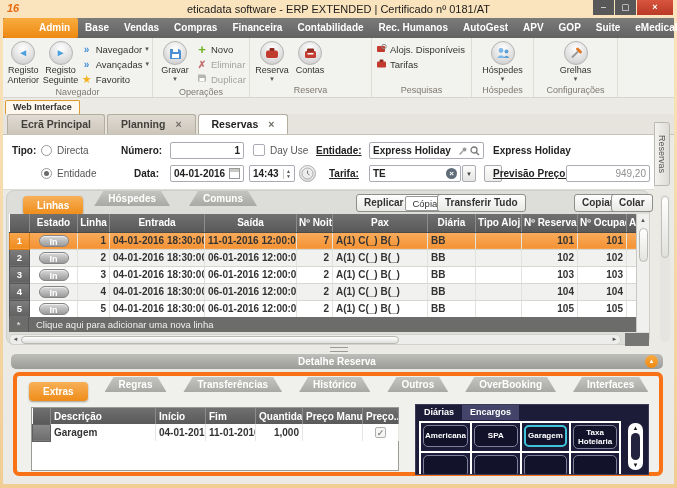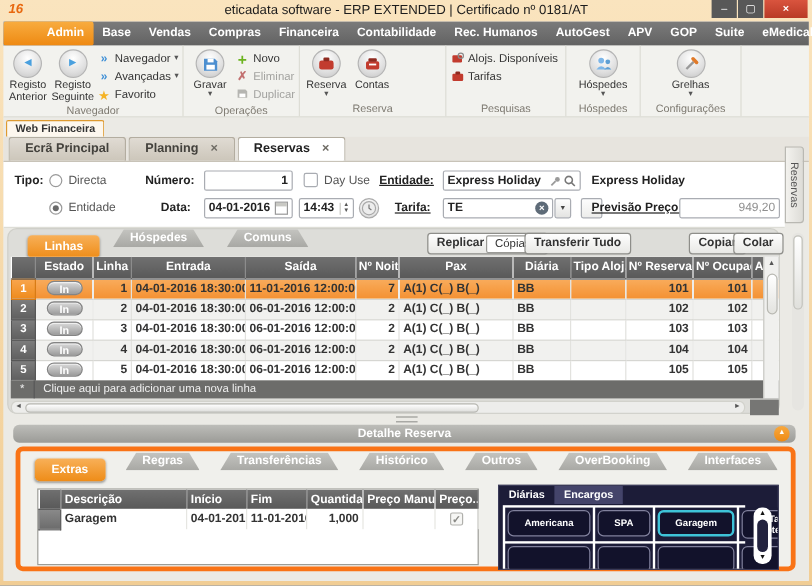--- a/index.html
+++ b/index.html
@@ -108,21 +108,21 @@
   table.dgrid thead th{height:16px;background:linear-gradient(#707070,#595959);color:#fff;font-weight:bold;border-right:1px solid #8C8C8C;padding:0 3px;text-align:left;white-space:nowrap;overflow:hidden;}
   table.dgrid tbody th{background:linear-gradient(#8A8A8A,#6C6C6C);border:1px solid #606060;}
   table.dgrid td{height:17px;border-right:1px solid #E6E6E2;color:#333;font-weight:bold;padding:0 3px;white-space:nowrap;overflow:hidden;}
   .cb{display:inline-block;width:11px;height:11px;border:1px solid #B0B0AC;background:#F6F6F4;color:#8a8a86;font-size:9px;line-height:10px;text-align:center;border-radius:2px;}
   .darkpanel{position:absolute;left:398px;top:28px;width:234px;height:71px;background:#1C1C38;border:1px solid #3A3A58;overflow:hidden;}
   .dptabrow{height:15px;display:flex;}
   .dptab{color:#fff;font-size:9px;font-weight:bold;padding:0 8px;line-height:15px;}
   .dptab.active{background:#44446A;}
   .tilegrid{position:absolute;left:3px;top:16px;width:202px;display:grid;grid-template-columns:repeat(4,1fr);gap:2px;background:#fff;padding:2px;}
   .tcell{background:#1C1C38;padding:2px;}
-  .tile{border:1px solid #80809C;border-radius:5px;background:#12122B;color:#fff;font-size:8px;font-weight:bold;text-align:center;padding:2px 13px;min-height:22px;display:flex;align-items:center;justify-content:center;line-height:1.15;}
+  .tile{border:1px solid #80809C;border-radius:5px;background:#12122B;color:#fff;font-size:8px;font-weight:bold;text-align:center;padding:2px 1px;min-height:22px;display:flex;align-items:center;justify-content:center;line-height:1.15;}
   .tile.sel{border:2px solid #3EC3D8;}
   .dscroll{position:absolute;right:5px;top:18px;width:15px;height:47px;background:#fff;border-radius:7px;display:flex;flex-direction:column;align-items:center;padding:1px 0;}
   .dsarrow{font-size:6px;color:#111;line-height:8px;}
   .dsthumb{width:9px;flex:1;margin:1px 0;background:#23233F;border-radius:5px;}
 </style>
 </head>
 <body>
 
 <div class="window">
 
@@ -311,21 +311,21 @@
           </div>
         </div>
         <div class="rg-label">Configurações</div>
       </div>
 
       <div style="flex:1"></div>
     </div>
 
     <div class="workarea">
 
-      <span class="webtab">Web Financeira</span>
+      <span class="webtab">Web Interface</span>
 
       <div class="doctabs">
         <span class="dtab">
           <span>Ecrã Principal</span>
         </span>
         <span class="dtab">
           <span>Planning</span>
           <span class="dclose">×</span>
         </span>
         <span class="dtab active">

